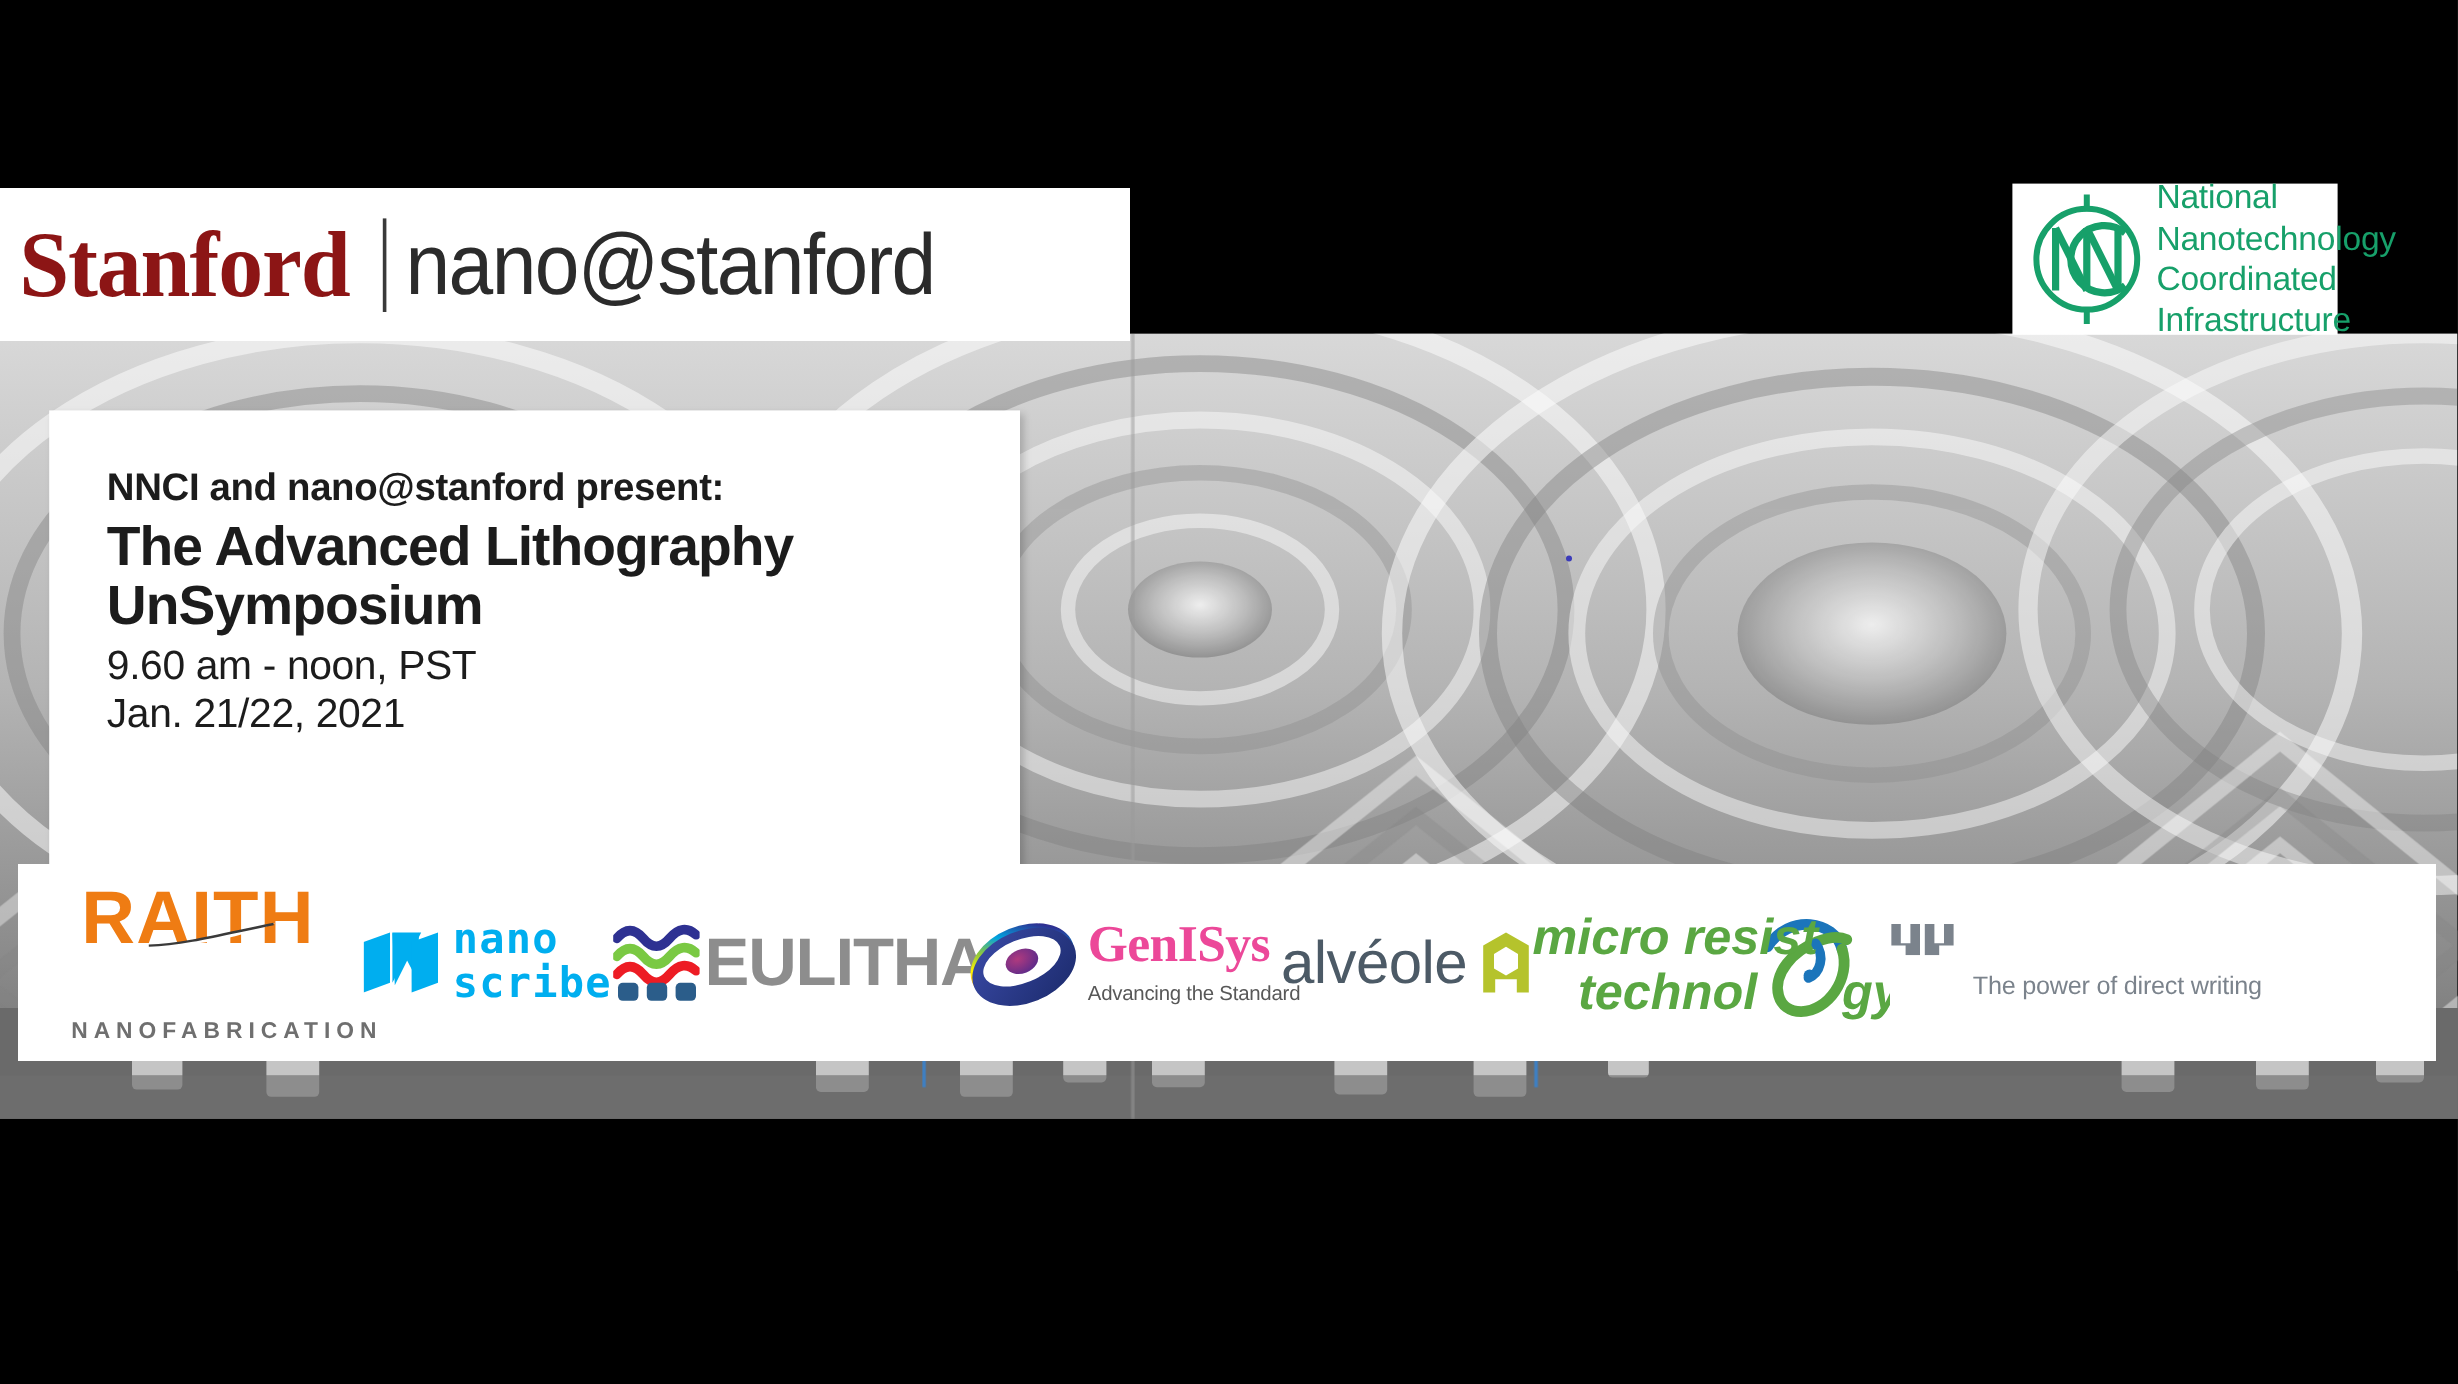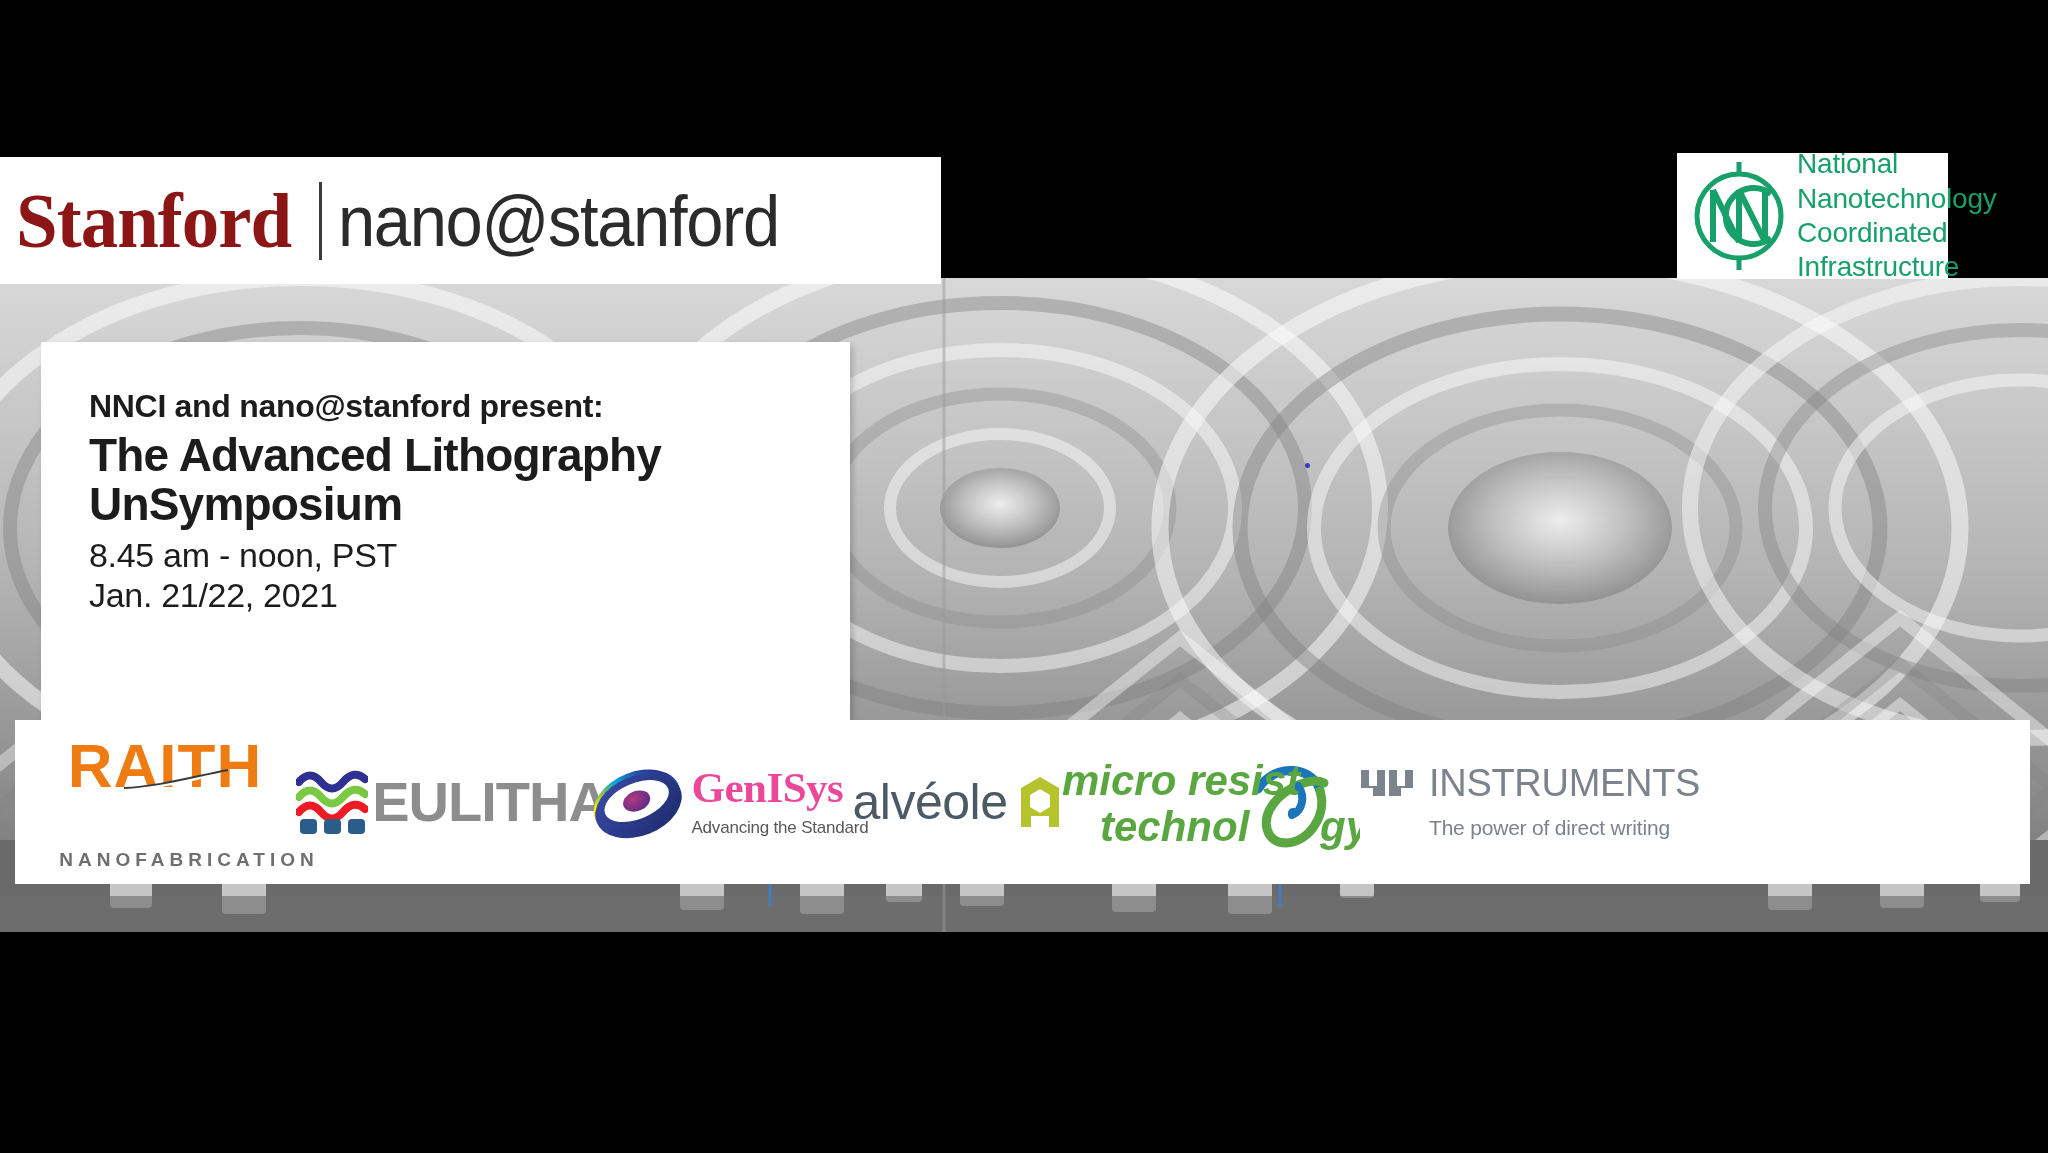--- a/index.html
+++ b/index.html
@@ -426,36 +426,50 @@
       <span class="nnci-line">Nanotechnology</span>
       <span class="nnci-line">Coordinated</span>
       <span class="nnci-line">Infrastructure</span>
     </span>
   </div>
 
   <div class="title-card">
     <p class="t-present">NNCI and nano@stanford present:</p>
     <p class="t-title">The Advanced Lithography</p>
     <p class="t-title">UnSymposium</p>
-    <p class="t-time">8.45 am - noon, PST</p>
+    <p class="t-time">9.60 am - noon, PST</p>
     <p class="t-date">Jan. 21/22, 2021</p>
   </div>
 
   <div class="logo-bar">
 
     <div class="logo-slot raith">
       <div class="raith-word">
         RAITH<svg class="raith-swoosh" viewBox="0 0 112 22" aria-hidden="true">
           <path d="M2 20 C34 20 70 9 110 1 C78 14 40 22 2 20 Z" fill="#ffffff"></path>
           <path d="M4 20 C36 19 72 9 108 2" fill="none" stroke="#3a3a3a" stroke-width="2"></path>
         </svg>
       </div>
       <div class="raith-sub">NANOFABRICATION</div>
     </div>
 
+    <div class="logo-slot nanoscribe">
+      <span class="ns-mark">
+        <svg viewBox="0 0 62 54" width="62" height="54" aria-hidden="true">
+          <polygon points="0,10 22,2 22,44 0,52" fill="#00aeef"></polygon>
+          <polygon points="24,2 46,44 46,2 24,44" fill="#00aeef"></polygon>
+          <polygon points="24,2 48,2 26,46" fill="#00aeef"></polygon>
+          <polygon points="40,10 62,2 62,44 40,52" fill="#00aeef"></polygon>
+        </svg>
+      </span>
+      <span class="ns-text">
+        <span class="ns-l">nano</span>
+        <span class="ns-l">scribe</span>
+      </span>
+    </div>
 
     <div class="logo-slot eulitha">
       <span class="eu-mark">
         <svg viewBox="0 0 72 66" width="72" height="66" aria-hidden="true">
           <g fill="none" stroke-width="8" stroke-linecap="round">
             <path d="M3 13 Q14 0 25 13 T47 13 T69 10" stroke="#2e3192"></path>
             <path d="M3 28 Q14 15 25 28 T47 28 T69 25" stroke="#7ac943"></path>
             <path d="M3 43 Q14 30 25 43 T47 43 T69 40" stroke="#ed1c24"></path>
           </g>
           <g fill="#2b5d8a">
@@ -527,20 +541,19 @@
     </div>
 
     <div class="logo-slot heidelberg">
       <div class="hd-row">
         <span class="hd-mark">
           <svg viewBox="0 0 56 26" width="56" height="26" aria-hidden="true">
             <path d="M0 0 L0 18 L12 18 L12 26 L24 26 L24 0 L16 0 L16 16 L8 16 L8 0 Z" fill="#7b838c"></path>
             <path d="M28 0 L28 26 L40 26 L40 18 L52 18 L52 0 L44 0 L44 16 L36 16 L36 0 Z" fill="#7b838c"></path>
           </svg>
         </span>
-        <span class="hd-i">INSTRUMENTS</span>
       </div>
       <div class="hd-tag">The power of direct writing</div>
     </div>
 
   </div>
 
 </div>
 
 </body></html>

